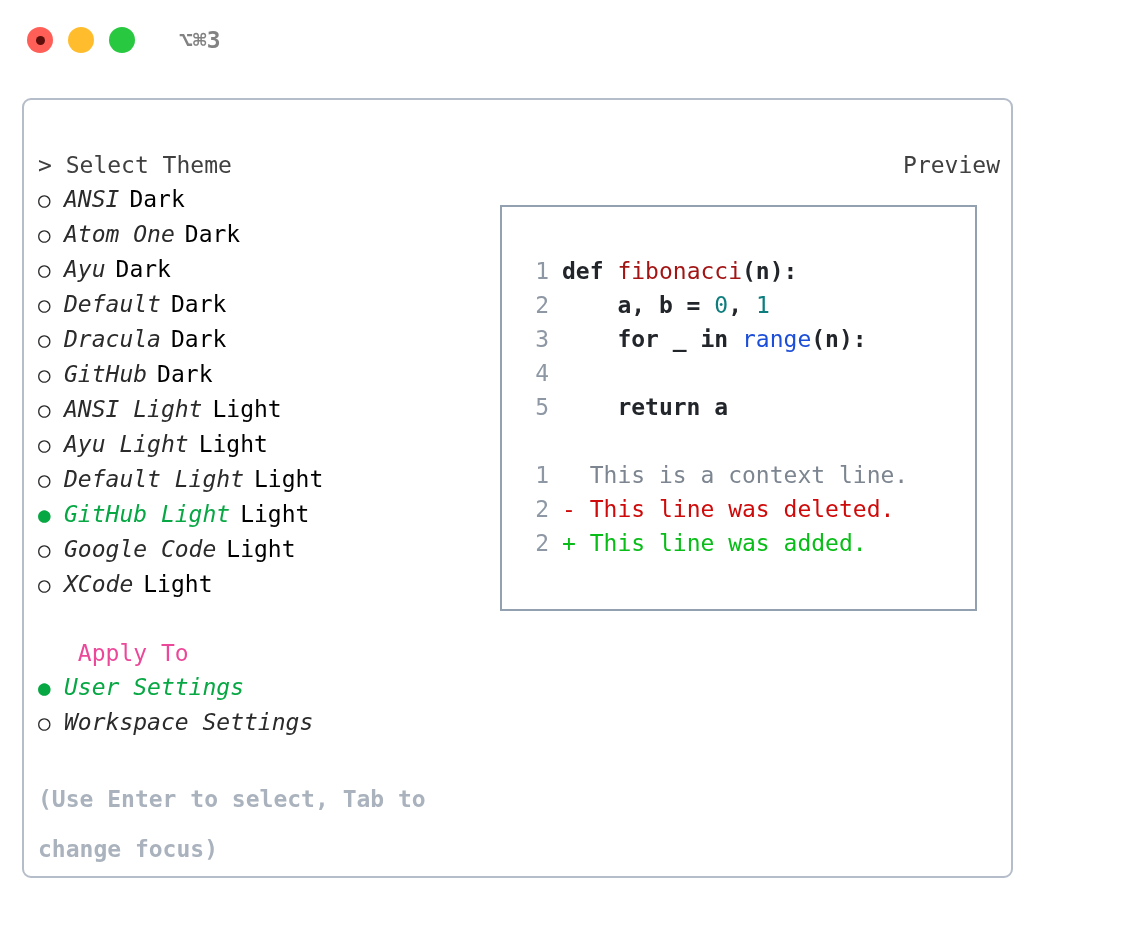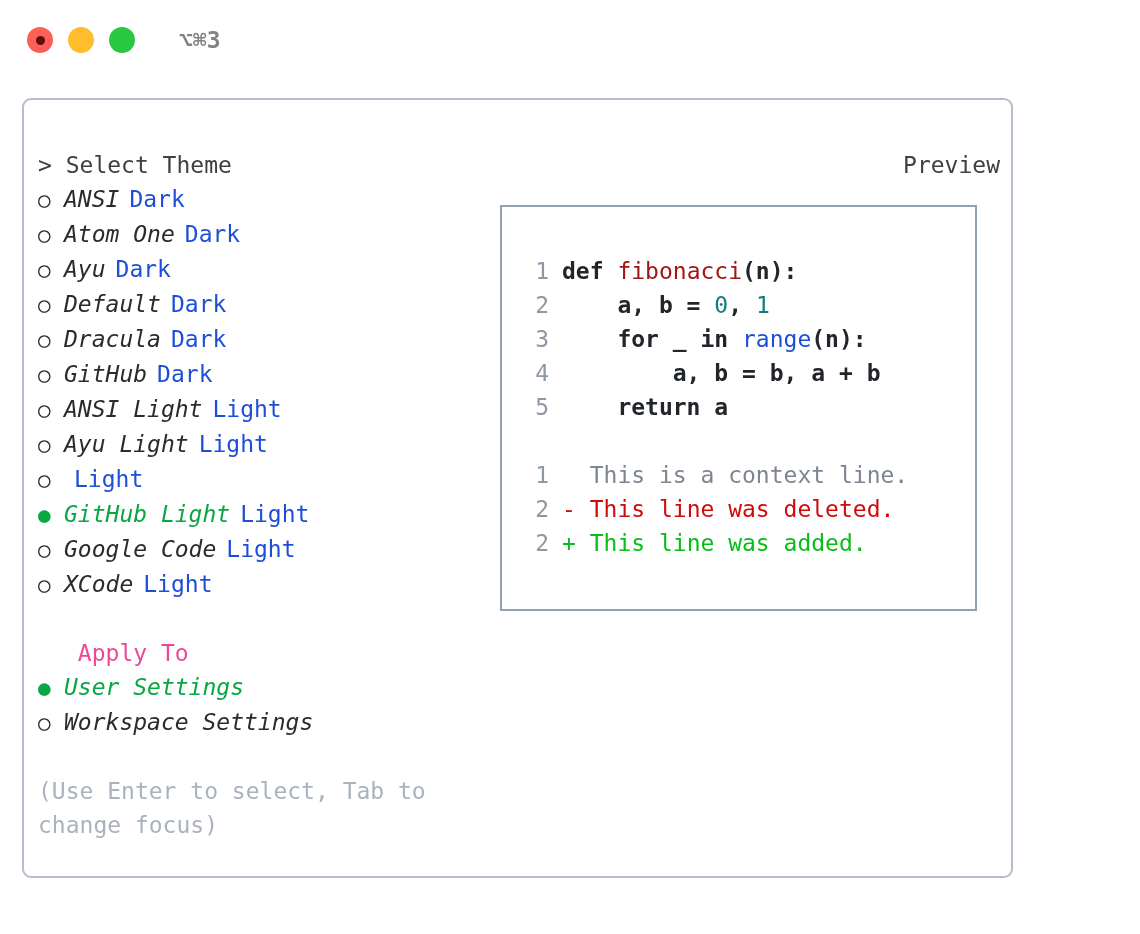--- a/index.html
+++ b/index.html
@@ -105,40 +105,41 @@
     width: 26px;
     flex: 0 0 26px;
     font-size: 21px;
     color: #2b2b2b;
     line-height: 34px;
   }
   .opt-row.selected .opt-bullet { color: #07a844; }
   .opt-label { color: #2b2b2b; font-style: italic; }
   .opt-row.selected .opt-label { color: #07a844; }
   .opt-tag {
-    color: #1d4ed8;
+    color: #000000;
     margin-left: 10px;
   }
 
   .section-head {
     font-size: 23px;
     color: #ec4899;
     line-height: 34px;
     padding-left: 26px;
     white-space: pre;
   }
 
   .spacer-sm { height: 34px; }
 
   .hint {
     font-size: 23px;
-    line-height: 34px;
+    line-height: 50px;
     color: #a9b2bd;
     white-space: pre-wrap;
     max-width: 408px;
+    font-weight: bold;
   }
 
   
   .preview-box {
     position: absolute;
     left: 476px; top: 105px;
     width: 477px; height: 406px;
     border: 2px solid #92a0b0;
     background: #ffffff;
     overflow: hidden;
@@ -200,21 +201,21 @@
 
         <div id="theme-list">
             <div class="opt-row"><span class="opt-bullet">○</span><span class="opt-label">ANSI</span><span class="opt-tag">Dark</span></div>
             <div class="opt-row"><span class="opt-bullet">○</span><span class="opt-label">Atom One</span><span class="opt-tag">Dark</span></div>
             <div class="opt-row"><span class="opt-bullet">○</span><span class="opt-label">Ayu</span><span class="opt-tag">Dark</span></div>
             <div class="opt-row"><span class="opt-bullet">○</span><span class="opt-label">Default</span><span class="opt-tag">Dark</span></div>
             <div class="opt-row"><span class="opt-bullet">○</span><span class="opt-label">Dracula</span><span class="opt-tag">Dark</span></div>
             <div class="opt-row"><span class="opt-bullet">○</span><span class="opt-label">GitHub</span><span class="opt-tag">Dark</span></div>
             <div class="opt-row"><span class="opt-bullet">○</span><span class="opt-label">ANSI Light</span><span class="opt-tag">Light</span></div>
             <div class="opt-row"><span class="opt-bullet">○</span><span class="opt-label">Ayu Light</span><span class="opt-tag">Light</span></div>
-            <div class="opt-row"><span class="opt-bullet">○</span><span class="opt-tag">Light</span></div>
+            <div class="opt-row"><span class="opt-bullet">○</span><span class="opt-label">Default Light</span><span class="opt-tag">Light</span></div>
             <div class="opt-row selected"><span class="opt-bullet">●</span><span class="opt-label">GitHub Light</span><span class="opt-tag">Light</span></div>
             <div class="opt-row"><span class="opt-bullet">○</span><span class="opt-label">Google Code</span><span class="opt-tag">Light</span></div>
             <div class="opt-row"><span class="opt-bullet">○</span><span class="opt-label">XCode</span><span class="opt-tag">Light</span></div>
           </div>
 
         <div class="spacer-sm"></div>
 
         <div class="section-head"> Apply To</div>
 
         <div id="apply-list">
@@ -230,21 +231,21 @@
       <div class="right-col">
         <div class="col-title">Preview</div>
       </div>
 
       <div class="preview-box">
         <div class="code-area">
           <div id="code-lines">
               <div class="code-line"><span class="ln">1</span><span><span class="code-text">def </span><span class="tok-fn">fibonacci</span><span class="code-text">(n):</span></span></div>
               <div class="code-line"><span class="ln">2</span><span><span class="code-text">    a, b = </span><span class="tok-num">0</span><span class="code-text">, </span><span class="tok-num">1</span></span></div>
               <div class="code-line"><span class="ln">3</span><span><span class="code-text">    for _ in </span><span class="tok-call">range</span><span class="code-text">(n):</span></span></div>
-              <div class="code-line"><span class="ln">4</span><span><span class="code-text">        a, b = b, a + b</span></span></div>
+              <div class="code-line"><span class="ln">4</span></div>
               <div class="code-line"><span class="ln">5</span><span><span class="code-text">    return a</span></span></div>
             </div>
           <div class="blank-line"></div>
           <div id="diff-lines">
               <div class="code-line"><span class="ln">1</span><span class="diff-ctx"> </span><span class="diff-ctx"> This is a context line.</span></div>
               <div class="code-line"><span class="ln">2</span><span class="diff-del">-</span><span class="diff-del"> This line was deleted.</span></div>
               <div class="code-line"><span class="ln">2</span><span class="diff-add">+</span><span class="diff-add"> This line was added.</span></div>
             </div>
         </div>
       </div>

